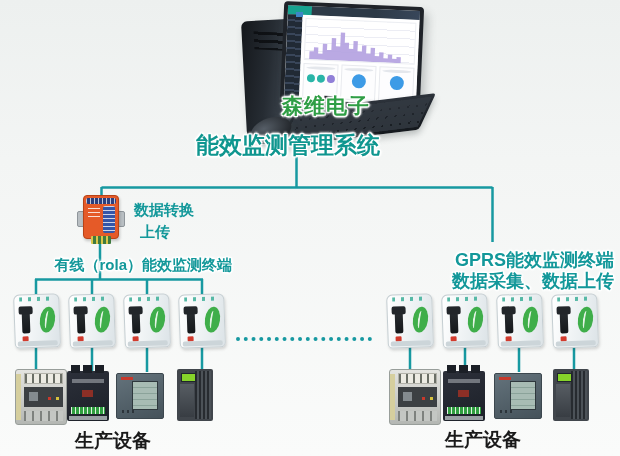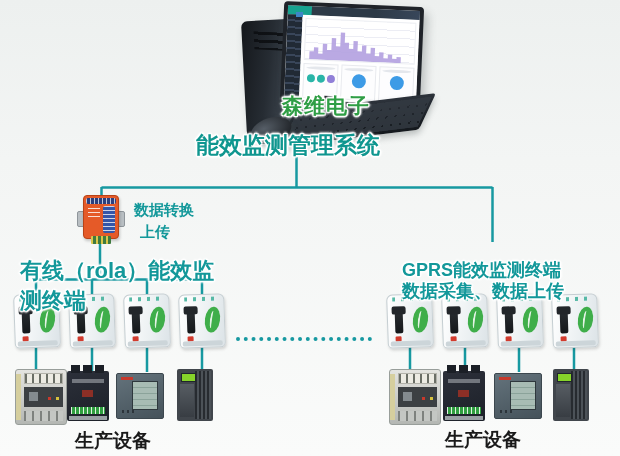--- a/index.html
+++ b/index.html
@@ -66,22 +66,22 @@
   .outline{text-shadow:-1px -1px 0 #fff,1px -1px 0 #fff,-1px 1px 0 #fff,1px 1px 0 #fff,
     0 -2px 2px #fff,0 2px 2px #fff,-2px 0 2px #fff,2px 0 2px #fff;}
   #title-company{left:230px;top:92px;width:140px;text-align:right;z-index:4;
     font-size:21px;font-weight:bold;color:#2f9e45;letter-spacing:1px;}
   #title-system{left:196px;top:130px;width:220px;z-index:4;
     font-size:23px;font-weight:bold;color:#0f968f;}
 
   .teal-label{color:#13989a;font-weight:bold;z-index:4;}
   #conv-label1{left:134px;top:201px;font-size:15px;}
   #conv-label2{left:140px;top:223px;font-size:15px;}
-  #left-label{left:20px;top:256px;width:212px;font-size:22px;text-align:left;}
-  #right-label{left:402px;top:260px;width:212px;font-size:18px;text-align:left;line-height:21px;}
+  #left-label{left:20px;top:256px;width:212px;font-size:15px;text-align:right;}
+  #right-label{left:402px;top:250px;width:212px;font-size:18px;text-align:right;line-height:21px;}
   .prod-label{font-size:19px;font-weight:bold;color:#1a1a1a;z-index:4;}
   #prod-left{left:48px;top:428px;width:130px;text-align:center;}
   #prod-right{left:418px;top:427px;width:130px;text-align:center;}
 
   
   #converter{left:77px;top:194px;width:48px;height:50px;z-index:3;}
   .conv-ear{position:absolute;top:17px;width:7px;height:14px;background:#b9bfc3;border:1px solid #8f969b;border-radius:2px;}
   .conv-ear.l{left:0;} .conv-ear.r{right:0;}
   .conv-body{position:absolute;left:6px;right:6px;top:1px;height:42px;background:#e55a28;
     border-radius:4px;border:1px solid #b84317;box-shadow:1px 2px 3px rgba(0,0,0,.2);}

